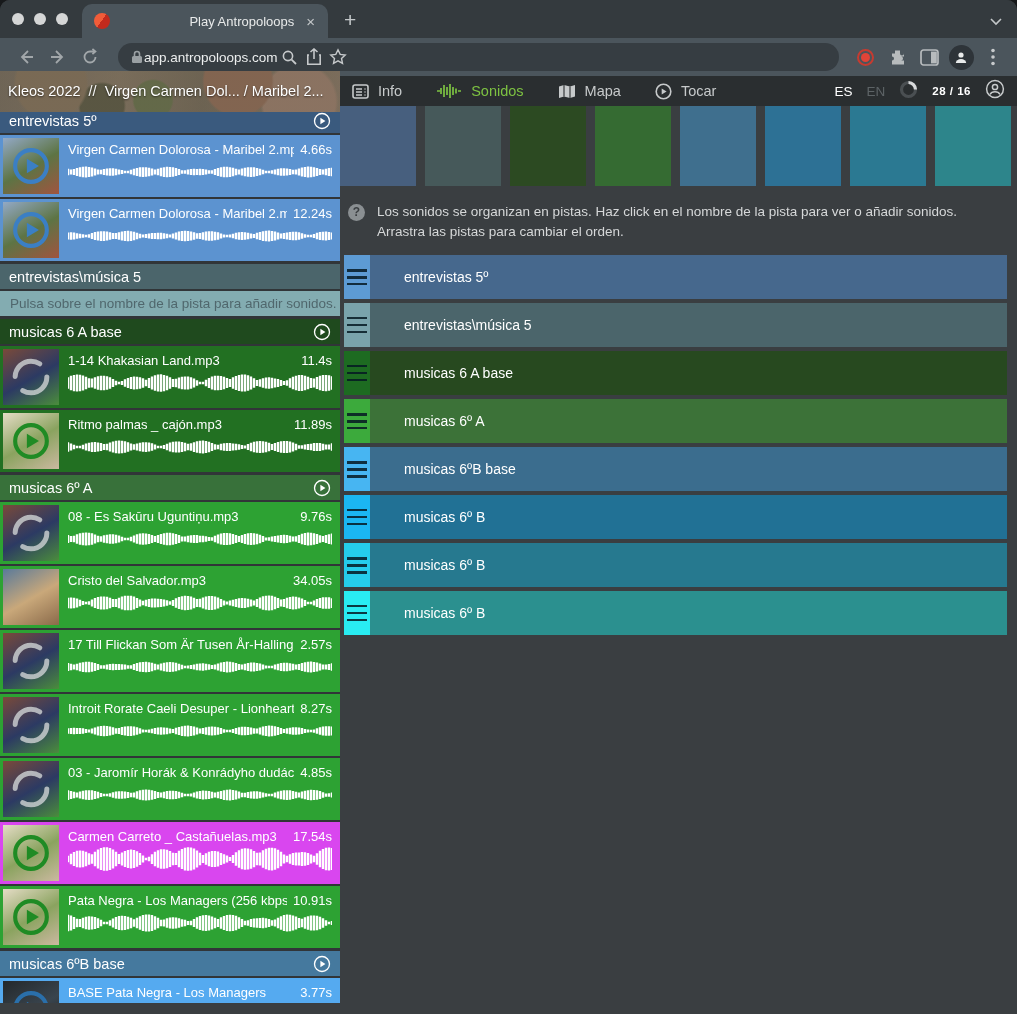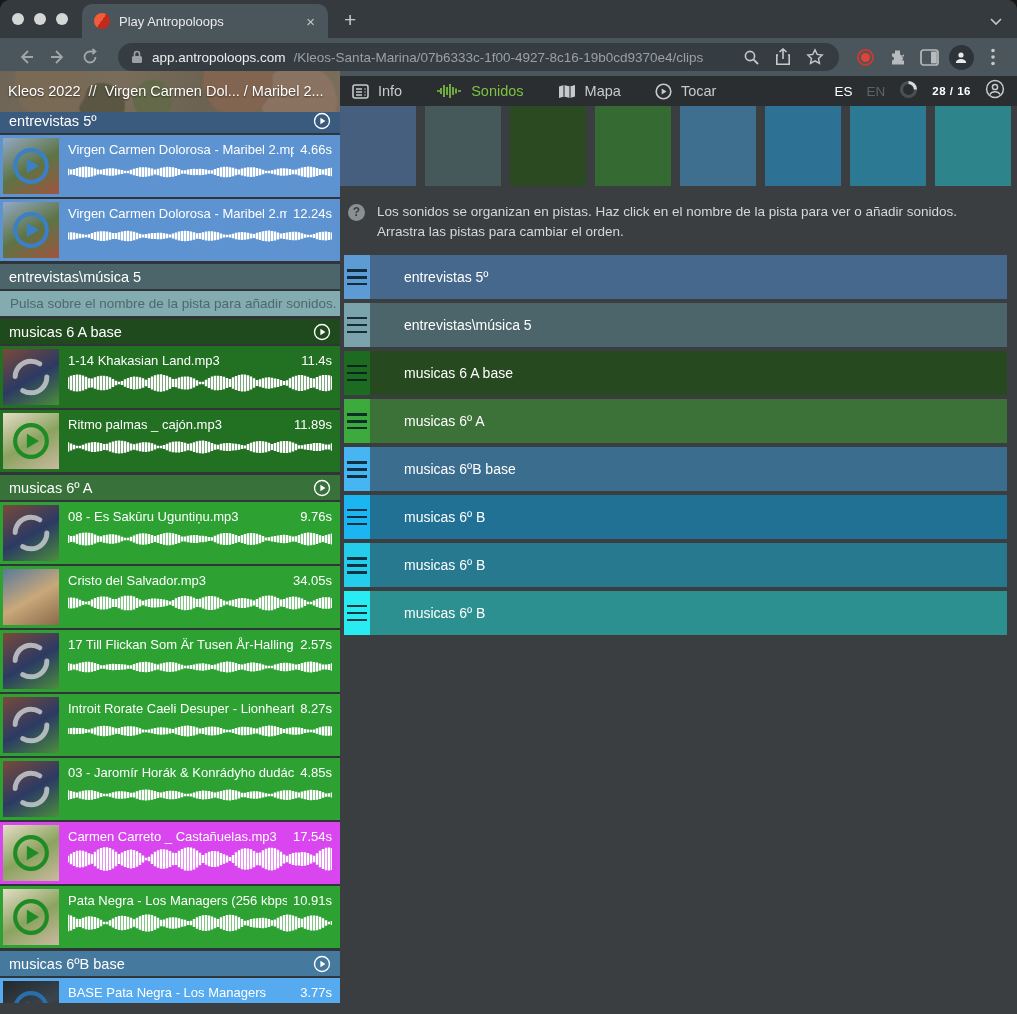--- a/index.html
+++ b/index.html
@@ -2,36 +2,36 @@
 <html><head>
 <meta charset="utf-8">
 <style>
   * { margin:0; padding:0; box-sizing:border-box; }
   html,body { background:#17191b; }
   body { font-family:"Liberation Sans", sans-serif; }
   .stage { position:relative; width:1017px; height:1014px; overflow:hidden; background:#3a3e41;
            border-radius:10px 10px 0 0; }
 
   
-  .tabbar { height:38px; background:#343a3e; display:flex; align-items:flex-end; position:relative; }
+  .tabbar { height:38px; background:#343a3e; display:flex; align-items:flex-end; position:relative;text-align:right; }
   .traffic { display:flex; gap:10px; align-items:center; height:38px; padding:0 14px 0 12px; }
   .traffic .dot { width:12px; height:12px; border-radius:50%; background:#d5d6d6; display:block; }
   .tab { width:246px; height:34px; background:#4b555c; border-radius:10px 10px 0 0;
          display:flex; align-items:center; padding:0 10px 0 12px; gap:9px; }
   .favicon { width:16px; height:16px; border-radius:50%;
              background:linear-gradient(125deg,#f15c39 48%,#c22a1d 48%); flex:none; }
   .tab-title { color:#e8eaea; font-size:13px; flex:1; white-space:nowrap; overflow:hidden; }
   .tab-x { color:#c3c7c9; font-size:15px; line-height:1; padding:2px 3px; }
   .newtab { color:#c3c7c9; font-size:21px; font-weight:300; padding:0 0 6px 16px; }
   .tab-chevron { position:absolute; right:14px; top:12px; }
 
   .toolbar { height:38px; background:#4b555c; display:flex; align-items:center; padding:0 10px 0 12px; gap:4px; }
   .navbtn { width:28px; height:28px; display:flex; align-items:center; justify-content:center; flex:none; }
   .urlpill { height:28px; flex:1; background:#363d42; border-radius:14px; margin:0 8px 0 10px;
-             display:flex; align-items:center; padding:12px 12px; gap:8px; min-width:0; }
+             display:flex; align-items:center; padding:12px 12px; gap:0; min-width:0; }
   .url-host { color:#eceeee; font-size:13.5px; white-space:nowrap; }
   .url-path { color:#9aa0a3; font-size:13.5px; white-space:nowrap; overflow:hidden; flex:1; }
   .pill-ico { flex:none; display:flex; align-items:center; justify-content:center; width:24px; }
   .ext-rec { width:17px; height:17px; border-radius:50%; border:2px solid #c63b30; background:#e04438;
              background-clip:content-box; padding:2px; }
   .avatar { width:25px; height:25px; border-radius:50%; background:#2e3439; display:flex; align-items:center; justify-content:center; }
 
   
   .appheader { height:30px; background:#2a2e30; display:flex; align-items:center; position:relative;gap:12px; }
   .crumb { width:340px; height:41px; flex:none; color:#fff; font-size:14.5px; display:flex; align-items:center;
@@ -132,21 +132,20 @@
         </svg>
     </span>
     <div class="urlpill">
       <span class="pill-ico" style="width:14px">
         <svg width="12" height="14" viewBox="0 0 12 14">
             <rect x="1" y="6" width="10" height="7" rx="1.5" fill="#9aa0a3"></rect>
             <path d="M3.5 6 V4 a2.5 2.5 0 0 1 5 0 V6" fill="none" stroke="#9aa0a3" stroke-width="1.6"></path>
           </svg>
       </span>
       <span class="url-host">app.antropoloops.com</span>
-        <span class="url-path">/Kleos-Santa-Marina/07b6333c-1f00-4927-8c16-19b0cd9370e4/clips</span>
       <span class="pill-ico">
         <svg width="17" height="17" viewBox="0 0 17 17">
             <circle cx="7" cy="7" r="4.6" fill="none" stroke="#c6c9cb" stroke-width="1.6"></circle>
             <path d="M10.6 10.6 L15 15" stroke="#c6c9cb" stroke-width="1.8"></path>
           </svg>
       </span>
       <span class="pill-ico">
         <svg width="16" height="18" viewBox="0 0 16 18">
             <path d="M8 1 V11 M4.5 4 L8 1 L11.5 4" fill="none" stroke="#c6c9cb" stroke-width="1.6"></path>
             <path d="M3 7 H1.8 V16.2 H14.2 V7 H13" fill="none" stroke="#c6c9cb" stroke-width="1.6"></path>

